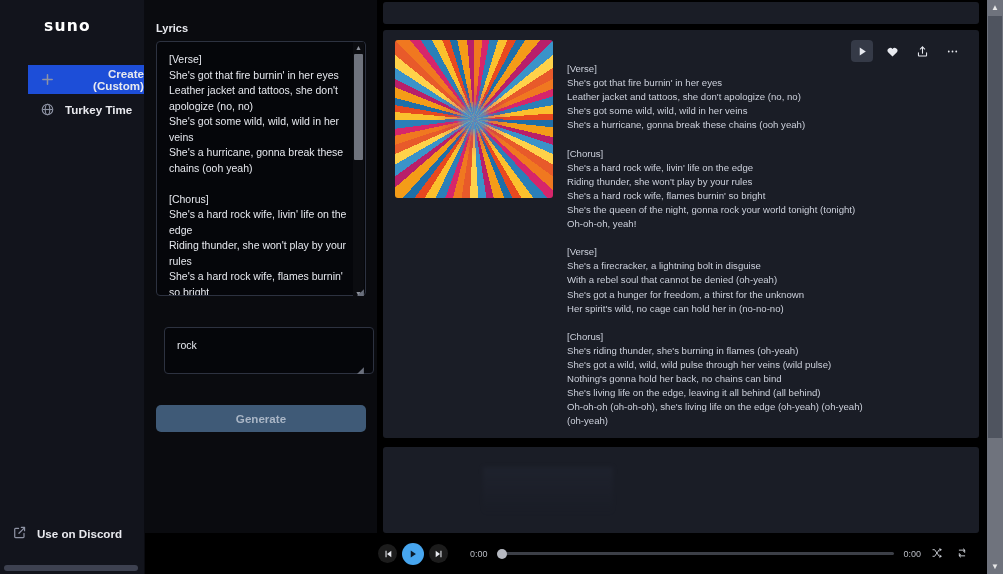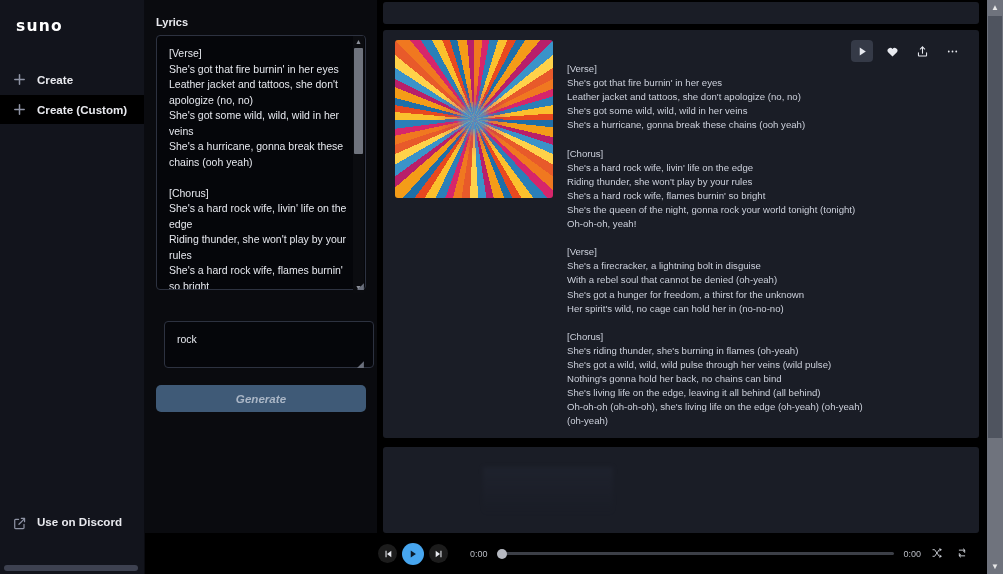--- a/index.html
+++ b/index.html
@@ -11,56 +11,57 @@
   }
   #app { position: relative; width: 1003px; height: 574px; display: flex; background: #000; }
 
   
   #sidebar {
     width: 145px; height: 574px;
     background: #12141c;
     flex: 0 0 145px;
     position: relative;
     border-right: 1px solid #0a0b10;
+    padding-left: 28px;
   }
   .brand {
     color: #ffffff;
     font-size: 15.5px;
     letter-spacing: 1.2px;
     font-weight: 700;
     padding: 17px 0 0 16px;
     font-family: "DejaVu Sans", sans-serif;
   }
   .nav { margin-top: 30px; }
   .nav-item {
     display: flex; align-items: center; gap: 10px;
     height: 29px; padding-left: 12px;
     color: #e9eaef; font-size: 11.6px; font-weight: 600;
     cursor: pointer; margin-bottom: 1px;
   }
-  .nav-item.active { background: #000000; }
+  .nav-item.active { background: #1d4ed8; text-align: right; }
   .nav-ico { width: 15px; height: 15px; flex: 0 0 15px; display: block; color: #8e93a4; }
   .nav-ico svg { display: block; width: 15px; height: 15px; }
   .nav-label { line-height: 1; }
 
   .discord {
     position: absolute; left: 0; bottom: 34px;
-    display: flex; align-items: flex-start; gap: 10px;
+    display: flex; align-items: flex-end; gap: 10px;
     padding-left: 12px; height: 24px;
     color: #e9eaef; font-size: 11.6px; font-weight: 600; cursor: pointer;
   }
   .sb-bottom {
     position: absolute; left: 4px; bottom: 3px; width: 134px; height: 6px;
     background: #3d4150; border-radius: 3px;
   }
 
   
   #form-col {
     width: 232px; flex: 0 0 232px; height: 574px;
-    background: #0a0b0f; padding: 16px 11px 0 11px;
+    background: #0a0b0f; padding: 22px 11px 0 11px;
     position: relative;
   }
   .field-label { color: #e9eaef; font-size: 11px; font-weight: 600; margin-bottom: 7px; }
   .ta-wrap { position: relative; }
   textarea.ta, .ta-fake {
     width: 100%;
     background: #05060a;
     border: 1px solid #2d3240;
     border-radius: 4px;
     color: #e6e8ee;
@@ -93,26 +94,25 @@
   }
   .gen-lyrics {
     position: absolute; left: 11px; bottom: -3px;
     background: #2a2d35; color: #f0f1f4;
     font-size: 10.7px; font-weight: 700;
     padding: 6px 12px; border-radius: 4px; border: none; cursor: pointer;
     font-family: "Liberation Sans", sans-serif;
   }
   .section-gap { height: 27px; }
   .btn-generate {
-    width: 100%; margin-top: 13px; height: 27px;
+    width: 100%; margin-top: 27px; height: 27px;
     background: #3f5a77; color: #aab6c6;
     border: none; border-radius: 5px;
     font-size: 11.6px; font-weight: 600; cursor: pointer;
     font-family: "Liberation Sans", sans-serif;
-    font-style: italic;
   }
 
   
   #right {
     flex: 1 1 auto; height: 574px; position: relative;
     background: #000; padding-right: 18px;
   }
   .card { background: #1a1d26; border-radius: 3px; }
   #card-top { position: absolute; left: 6px; right: 24px; top: 2px; height: 22px; }
   #card-main {
@@ -196,39 +196,41 @@
 </head>
 <body>
 
 <div id="app">
 
   <div id="sidebar">
     <div class="brand">suno</div>
 
     <div class="nav">
 
-      <div class="nav-item">
-        <span class="nav-ico">
-          <svg viewBox="0 0 16 16" fill="none" stroke="currentColor" stroke-width="1.6" stroke-linecap="round">
-              <path d="M8 3v10M3 8h10"></path>
-            </svg>
-        </span>
-        <span class="nav-label">Create</span>
-      </div>
 
       <div class="nav-item active">
         <span class="nav-ico">
           <svg viewBox="0 0 16 16" fill="none" stroke="currentColor" stroke-width="1.6" stroke-linecap="round">
               <path d="M8 3v10M3 8h10"></path>
             </svg>
         </span>
         <span class="nav-label">Create (Custom)</span>
       </div>
 
 
+      <div class="nav-item">
+        <span class="nav-ico">
+          <svg viewBox="0 0 16 16" fill="none" stroke="currentColor" stroke-width="1.2">
+              <circle cx="8" cy="8" r="5.6"></circle>
+              <ellipse cx="8" cy="8" rx="2.4" ry="5.6"></ellipse>
+              <path d="M2.6 8h10.8"></path>
+            </svg>
+        </span>
+        <span class="nav-label">Turkey Time</span>
+      </div>
 
 
     </div>
 
     <div class="discord">
       <span class="nav-ico">
         <svg viewBox="0 0 16 16" fill="none" stroke="currentColor" stroke-width="1.3" stroke-linecap="round" stroke-linejoin="round">
             <path d="M12.8 9v3.6a.9.9 0 0 1-.9.9H3.8a.9.9 0 0 1-.9-.9V4.5a.9.9 0 0 1 .9-.9H7"></path>
             <path d="M10 2.6h3.4V6"></path>
             <path d="M7.4 8.8 13.2 3"></path>

